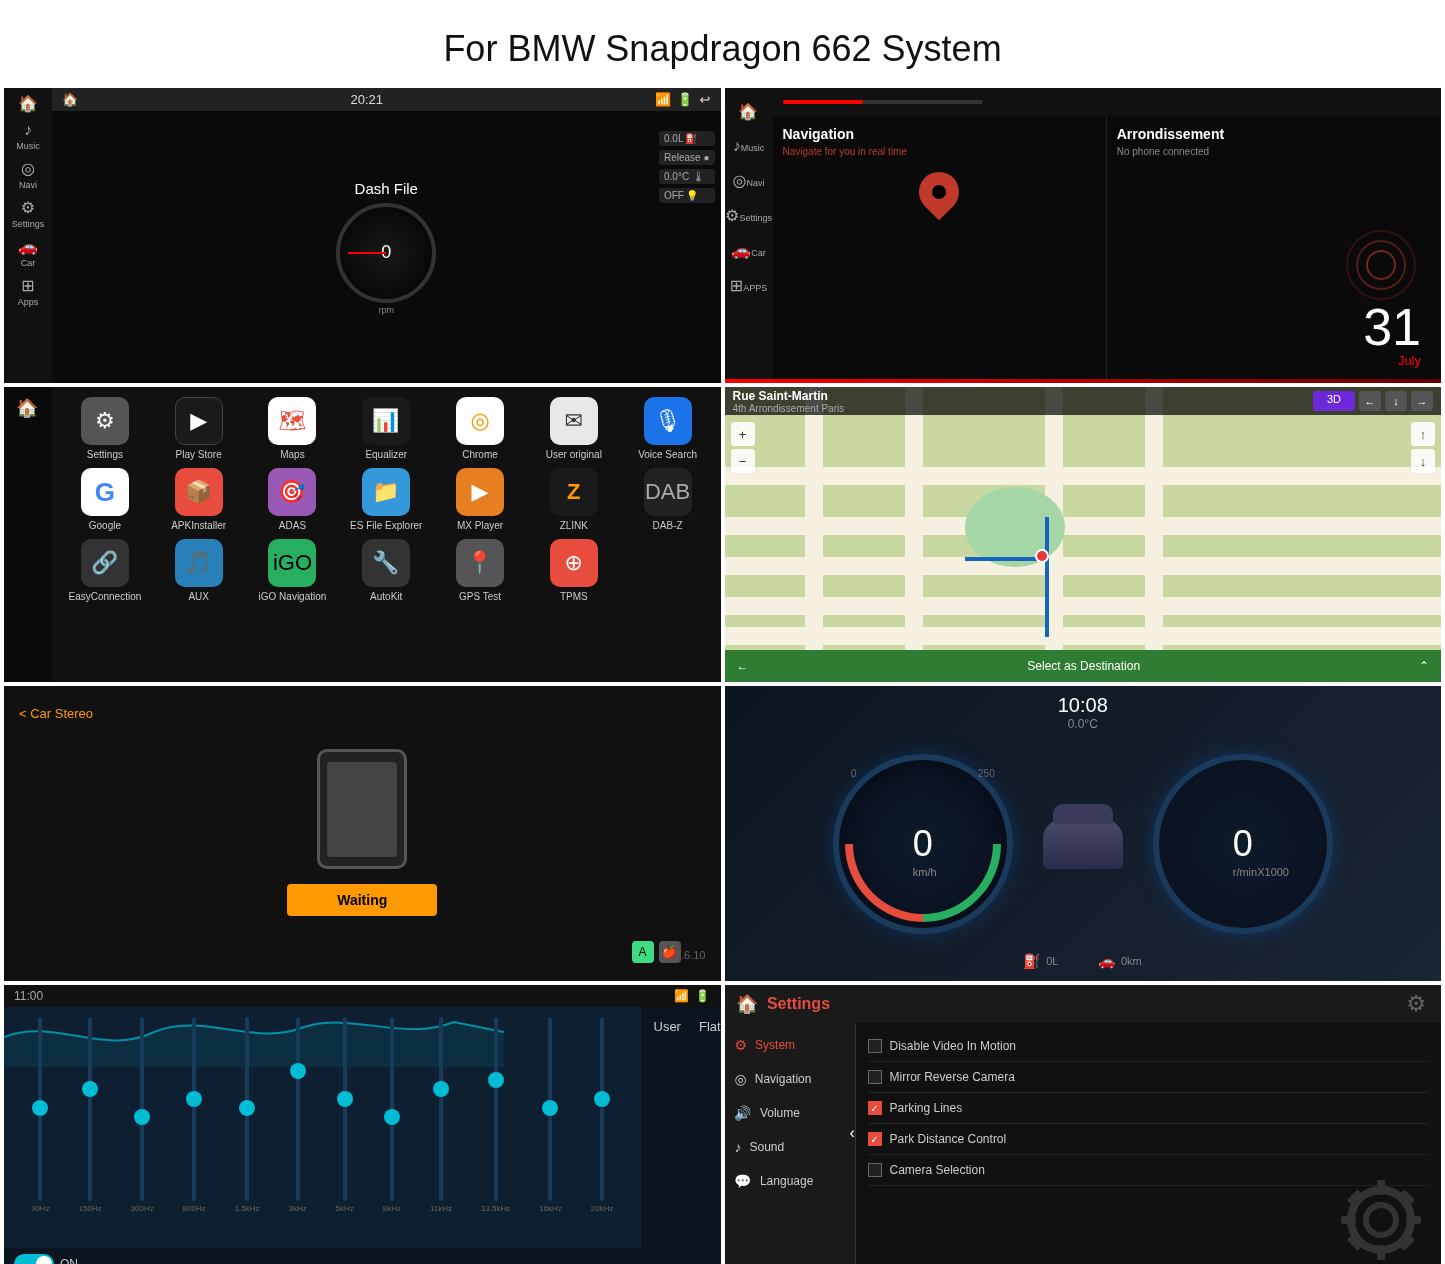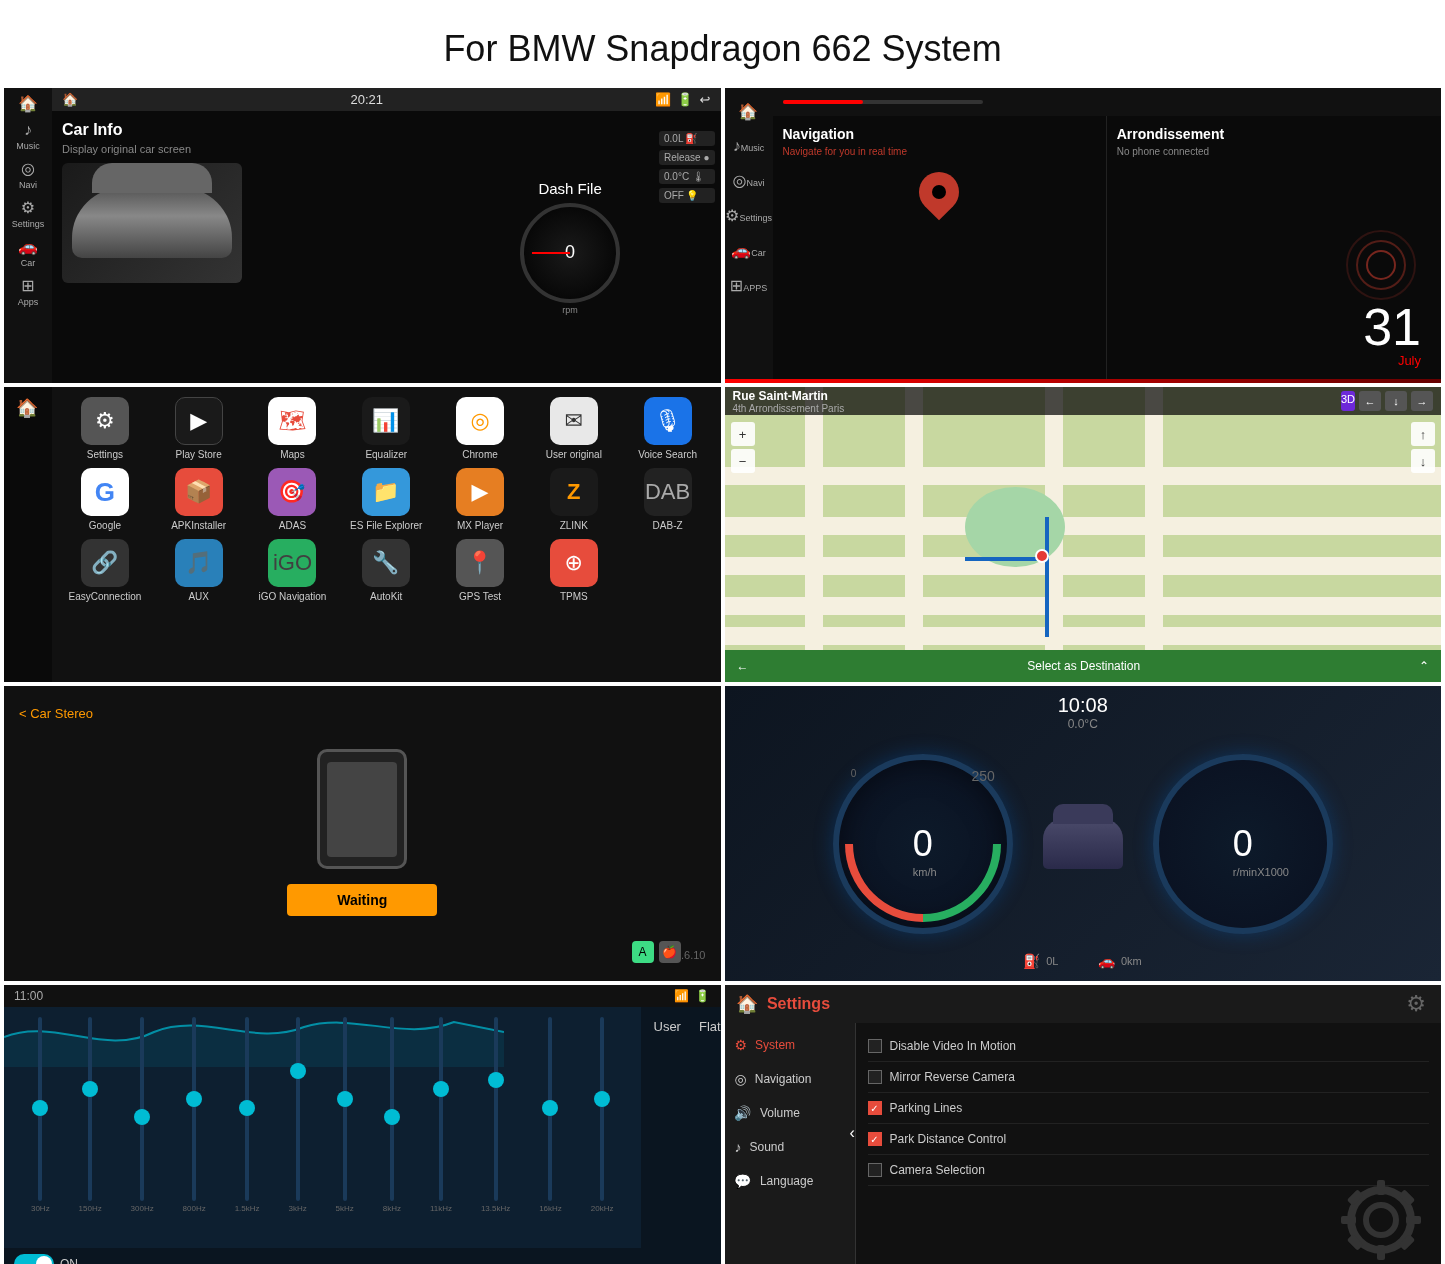--- a/index.html
+++ b/index.html
@@ -754,27 +754,20 @@
       <div class="p1-topbar">
         <span>🏠</span>
         <span>20:21</span>
         <div style="display:flex;gap:6px;">
           <span>📶</span>
             <span>🔋</span>
             <span>↩</span>
         </div>
       </div>
       <div class="p1-content">
-        <div class="p1-left">
-          <h3>Car Info</h3>
-          <p>Display original car screen</p>
-          <div class="car-img">
-            <div class="car-shape"></div>
-          </div>
-        </div>
         <div class="p1-right">
           <div class="dash-title">Dash File</div>
           <div class="gauge-container">
             <div class="gauge">
               <div class="gauge-needle"></div>
               <span class="gauge-center">0</span>
             </div>
           </div>
           <div class="gauge-label">rpm</div>
           <div class="dash-readouts">
@@ -896,21 +889,21 @@
           </div>
         <div class="app-item">
             <div class="app-icon ic-easyconn" style="color:#aaa">🔗</div>
             <span class="app-label">EasyConnection</span>
           </div>
         <div class="app-item">
             <div class="app-icon ic-aux" style="color:#fff">🎵</div>
             <span class="app-label">AUX</span>
           </div>
         <div class="app-item">
-            <div class="app-icon ic-igo" style="color:#404040">iGO</div>
+            <div class="app-icon ic-igo" style="color:#000000">iGO</div>
             <span class="app-label">iGO Navigation</span>
           </div>
         <div class="app-item">
             <div class="app-icon ic-autokit" style="color:#aaa">🔧</div>
             <span class="app-label">AutoKit</span>
           </div>
         <div class="app-item">
             <div class="app-icon ic-gps" style="color:#fff">📍</div>
             <span class="app-label">GPS Test</span>
           </div>
@@ -941,21 +934,21 @@
     <div class="route-line" style="height:4px;width:80px;top:170px;left:240px;"></div>
 
     <div class="dest-marker" style="top:162px;left:310px;"></div>
 
     <div class="map-topbar">
       <div>
         <div style="font-size:12px;font-weight:bold;">Rue Saint-Martin</div>
         <div style="font-size:10px;color:#aaa;">4th Arrondissement Paris</div>
       </div>
       <div style="display:flex;gap:4px;">
-        <div style="background:#6d28d9;padding:2px 0;border-radius:3px;cursor:pointer;">3D</div>
+        <div style="background:#6d28d9;padding:2px 14px;border-radius:3px;cursor:pointer;">3D</div>
         <div style="background:#555;width:22px;height:20px;display:flex;align-items:center;justify-content:center;border-radius:3px;cursor:pointer;">←</div>
         <div style="background:#555;width:22px;height:20px;display:flex;align-items:center;justify-content:center;border-radius:3px;cursor:pointer;">↓</div>
         <div style="background:#555;width:22px;height:20px;display:flex;align-items:center;justify-content:center;border-radius:3px;cursor:pointer;">→</div>
       </div>
     </div>
 
     <div class="map-zoom">
       <div class="map-btn">+</div>
       <div class="map-btn">−</div>
     </div>
@@ -993,21 +986,21 @@
       <div class="p6-time">10:08</div>
       <div class="p6-temp">0.0°C</div>
     </div>
     <div class="gauges-row">
       <div class="speed-gauge">
         <div class="speed-arc"></div>
         <div style="text-align:center;">
           <div class="speed-val">0</div>
           <div class="speed-unit">km/h</div>
         </div>
-        <div style="position:absolute;top:8px;right:12px;font-size:14px;color:#666;">250</div>
+        <div style="position:absolute;top:8px;right:12px;font-size:10px;color:#666;">250</div>
         <div style="position:absolute;top:8px;left:12px;font-size:10px;color:#666;">0</div>
       </div>
       <div class="car-silhouette"></div>
       <div class="rpm-gauge">
         <div style="text-align:center;">
           <div class="speed-val">0</div>
           <div class="speed-unit">r/minX1000</div>
         </div>
       </div>
     </div>

